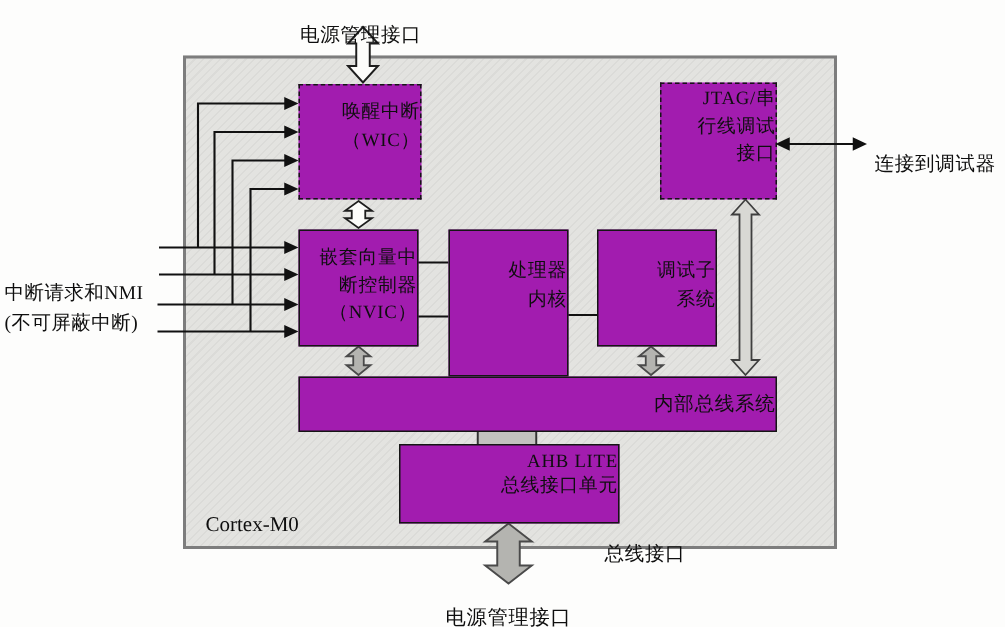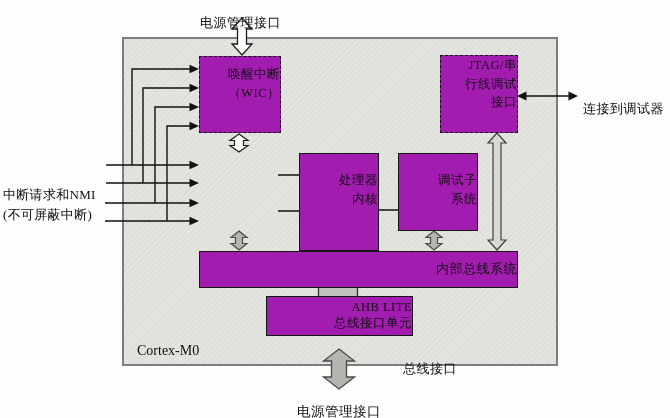--- a/index.html
+++ b/index.html
@@ -15,21 +15,21 @@
   
   .blk{position:absolute;background:#a21caf;border:1.4px solid #151515;box-sizing:border-box;
        text-align:right;font-size:12.5px;line-height:18.5px;z-index:3;letter-spacing:0.5px;}
   .dashed{border:1.6px dashed #151515;}
   #wic{left:199px;top:56px;width:82px;height:77px;padding-top:8px;}
   #jtag{left:440px;top:55px;width:78px;height:78px;padding-top:0;}
   #nvic{left:199px;top:153px;width:80px;height:78px;padding-top:8px;}
   #cpu{left:299px;top:153px;width:80px;height:98px;padding-top:17px;line-height:19px;}
   #dbg{left:398px;top:153px;width:80px;height:78px;padding-top:17px;line-height:19px;}
   #bus{left:199px;top:251px;width:319px;height:37px;line-height:34px;font-size:13px;}
-  #ahb{left:266px;top:296px;width:147px;height:40px;padding-top:2px;line-height:16px;}
+  #ahb{left:266px;top:296px;width:147px;height:53px;padding-top:2px;line-height:16px;}
   #ahb .small{font-size:11.5px;letter-spacing:0;}
   
   .lbl{position:absolute;font-size:13px;white-space:nowrap;z-index:4;letter-spacing:0.5px;margin-top:12px;}
   #power-label{left:200px;top:2px;}
   #debugger-label{left:583px;top:88px;}
   #interrupt-label{left:3px;top:173px;line-height:20px;letter-spacing:0.3px;}
   #cortex-label{left:137px;top:331px;font-size:14px;letter-spacing:0;}
   #businterface-label{left:403px;top:348px;}
   #memory-label{left:297px;top:391px;font-size:13.5px;}
 </style>
@@ -83,20 +83,25 @@
     <div>唤醒中断</div>
     <div>（WIC）</div>
   </div>
 
   <div id="jtag" class="blk dashed">
     <div>JTAG/串</div>
     <div>行线调试</div>
     <div>接口</div>
   </div>
 
+  <div id="nvic" class="blk">
+    <div>嵌套向量中</div>
+    <div>断控制器</div>
+    <div>（NVIC）</div>
+  </div>
 
   <div id="cpu" class="blk">
     <div>处理器</div>
     <div>内核</div>
   </div>
 
   <div id="dbg" class="blk">
     <div>调试子</div>
     <div>系统</div>
   </div>

